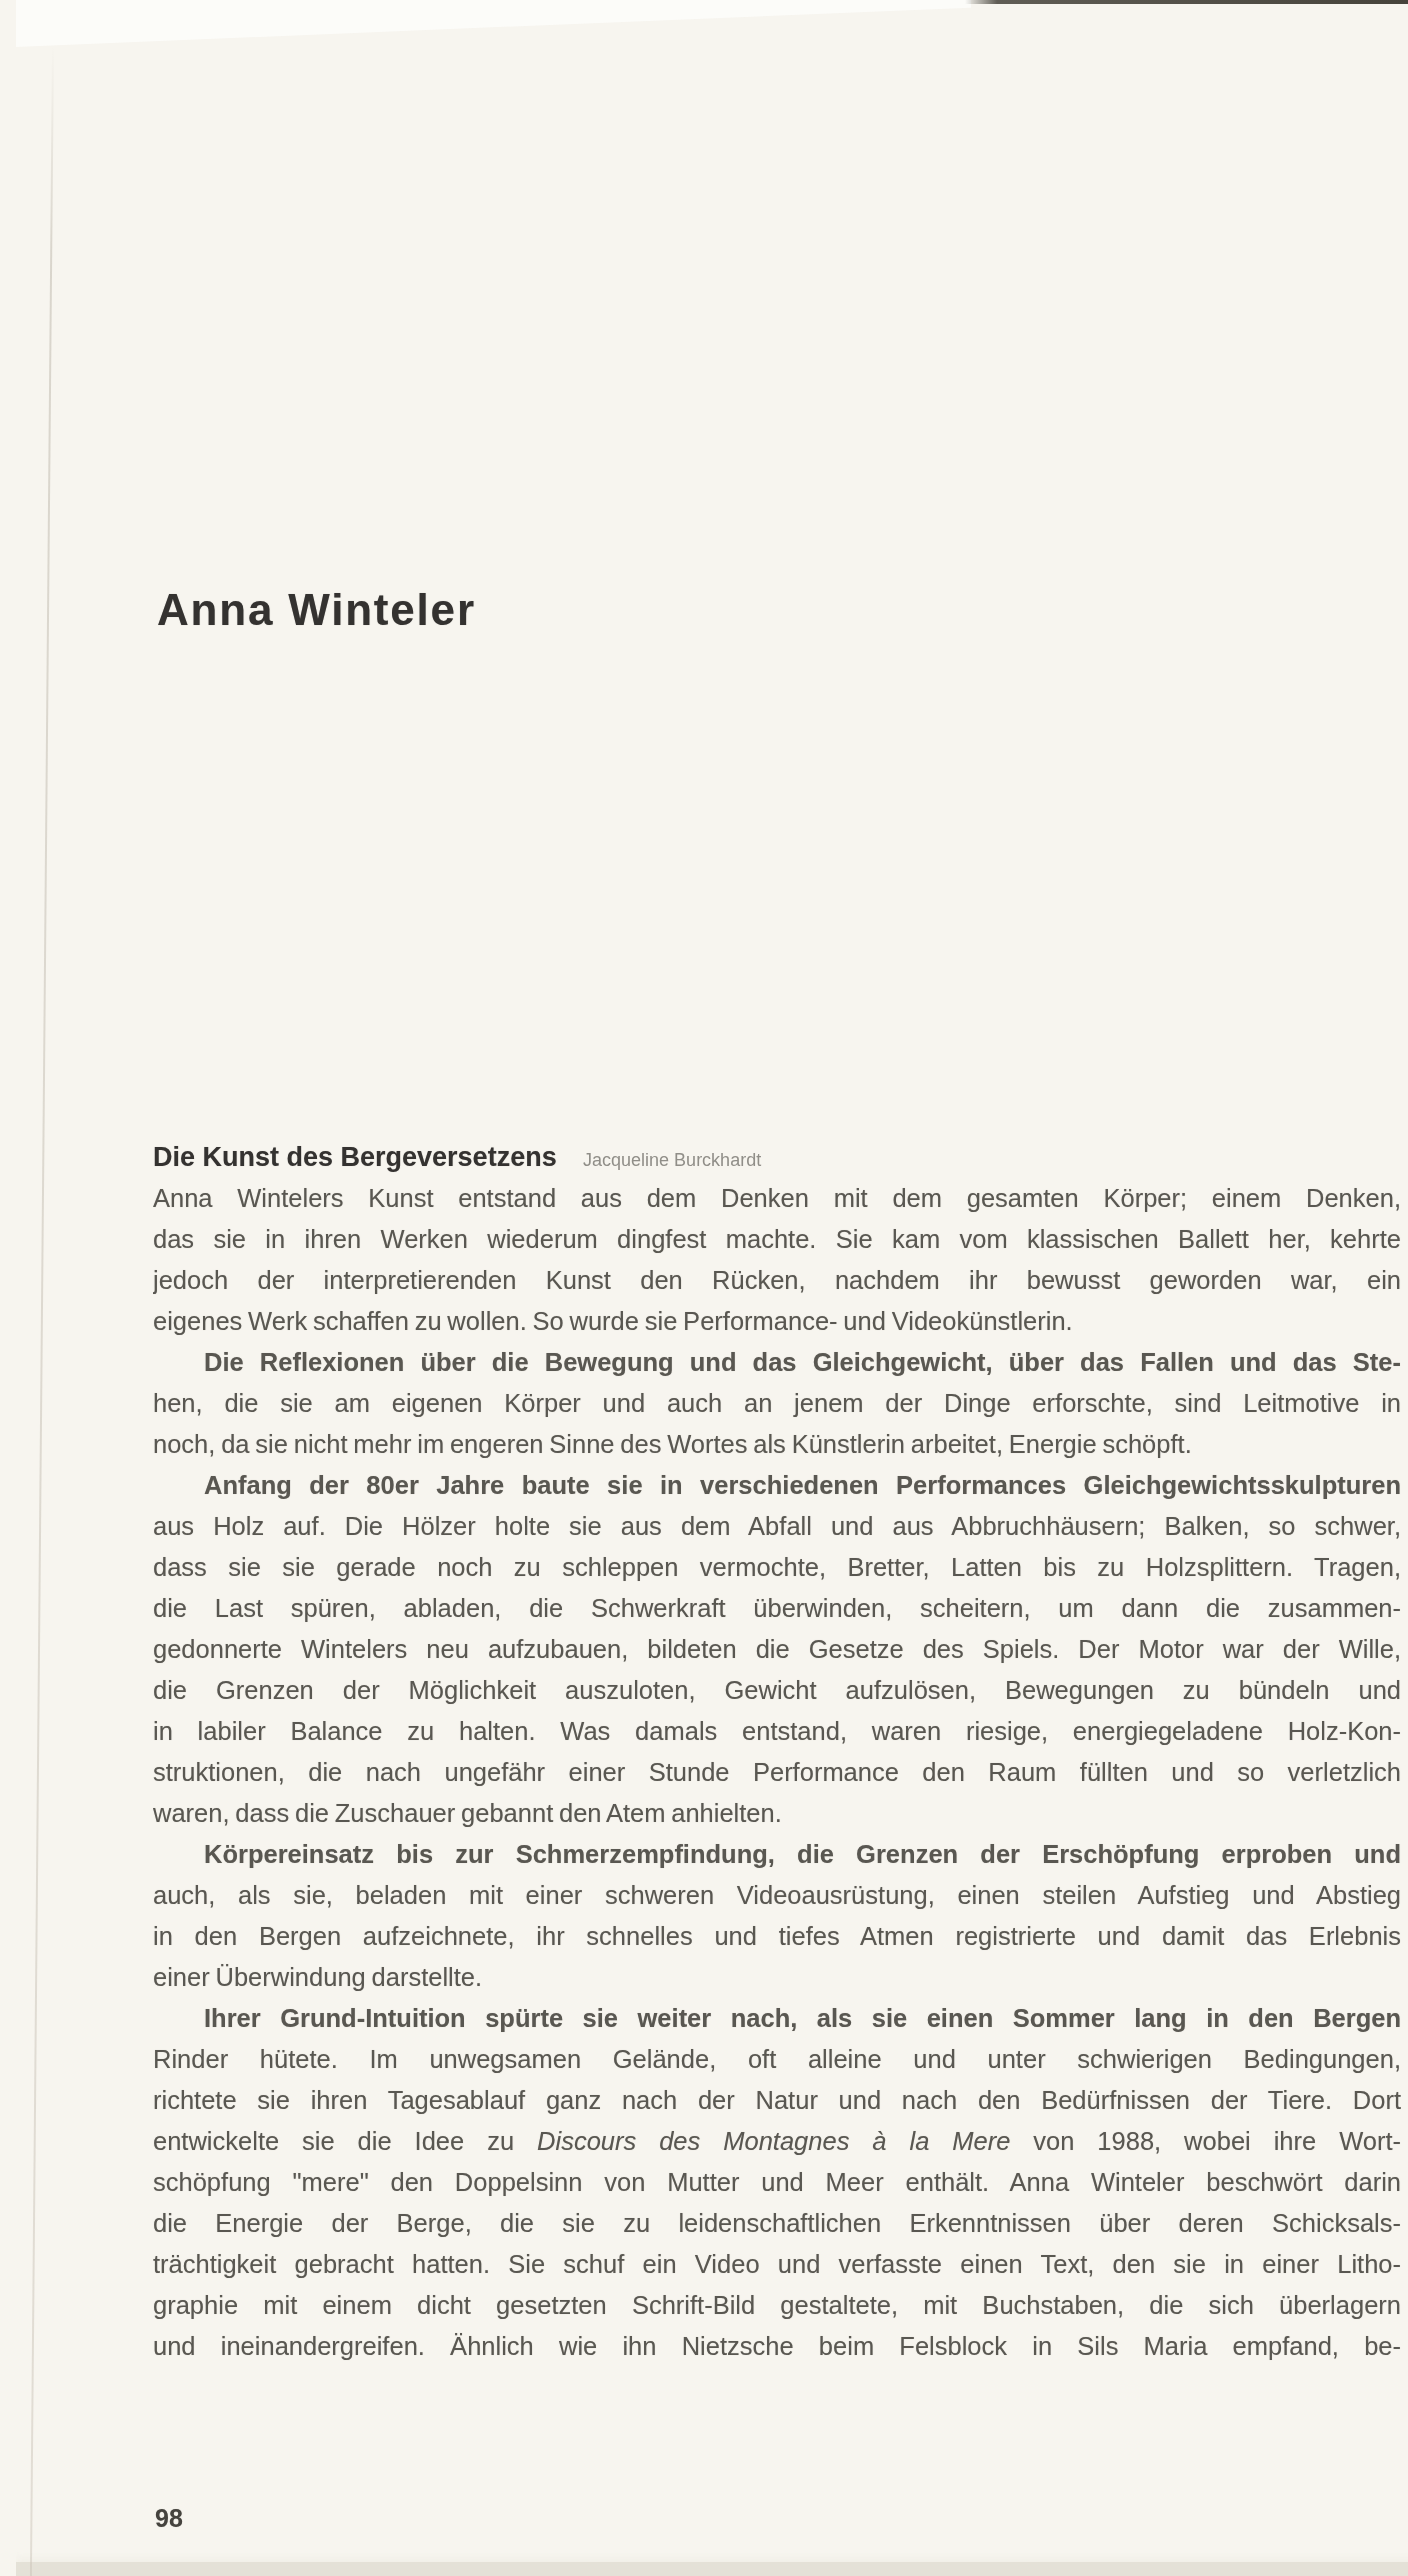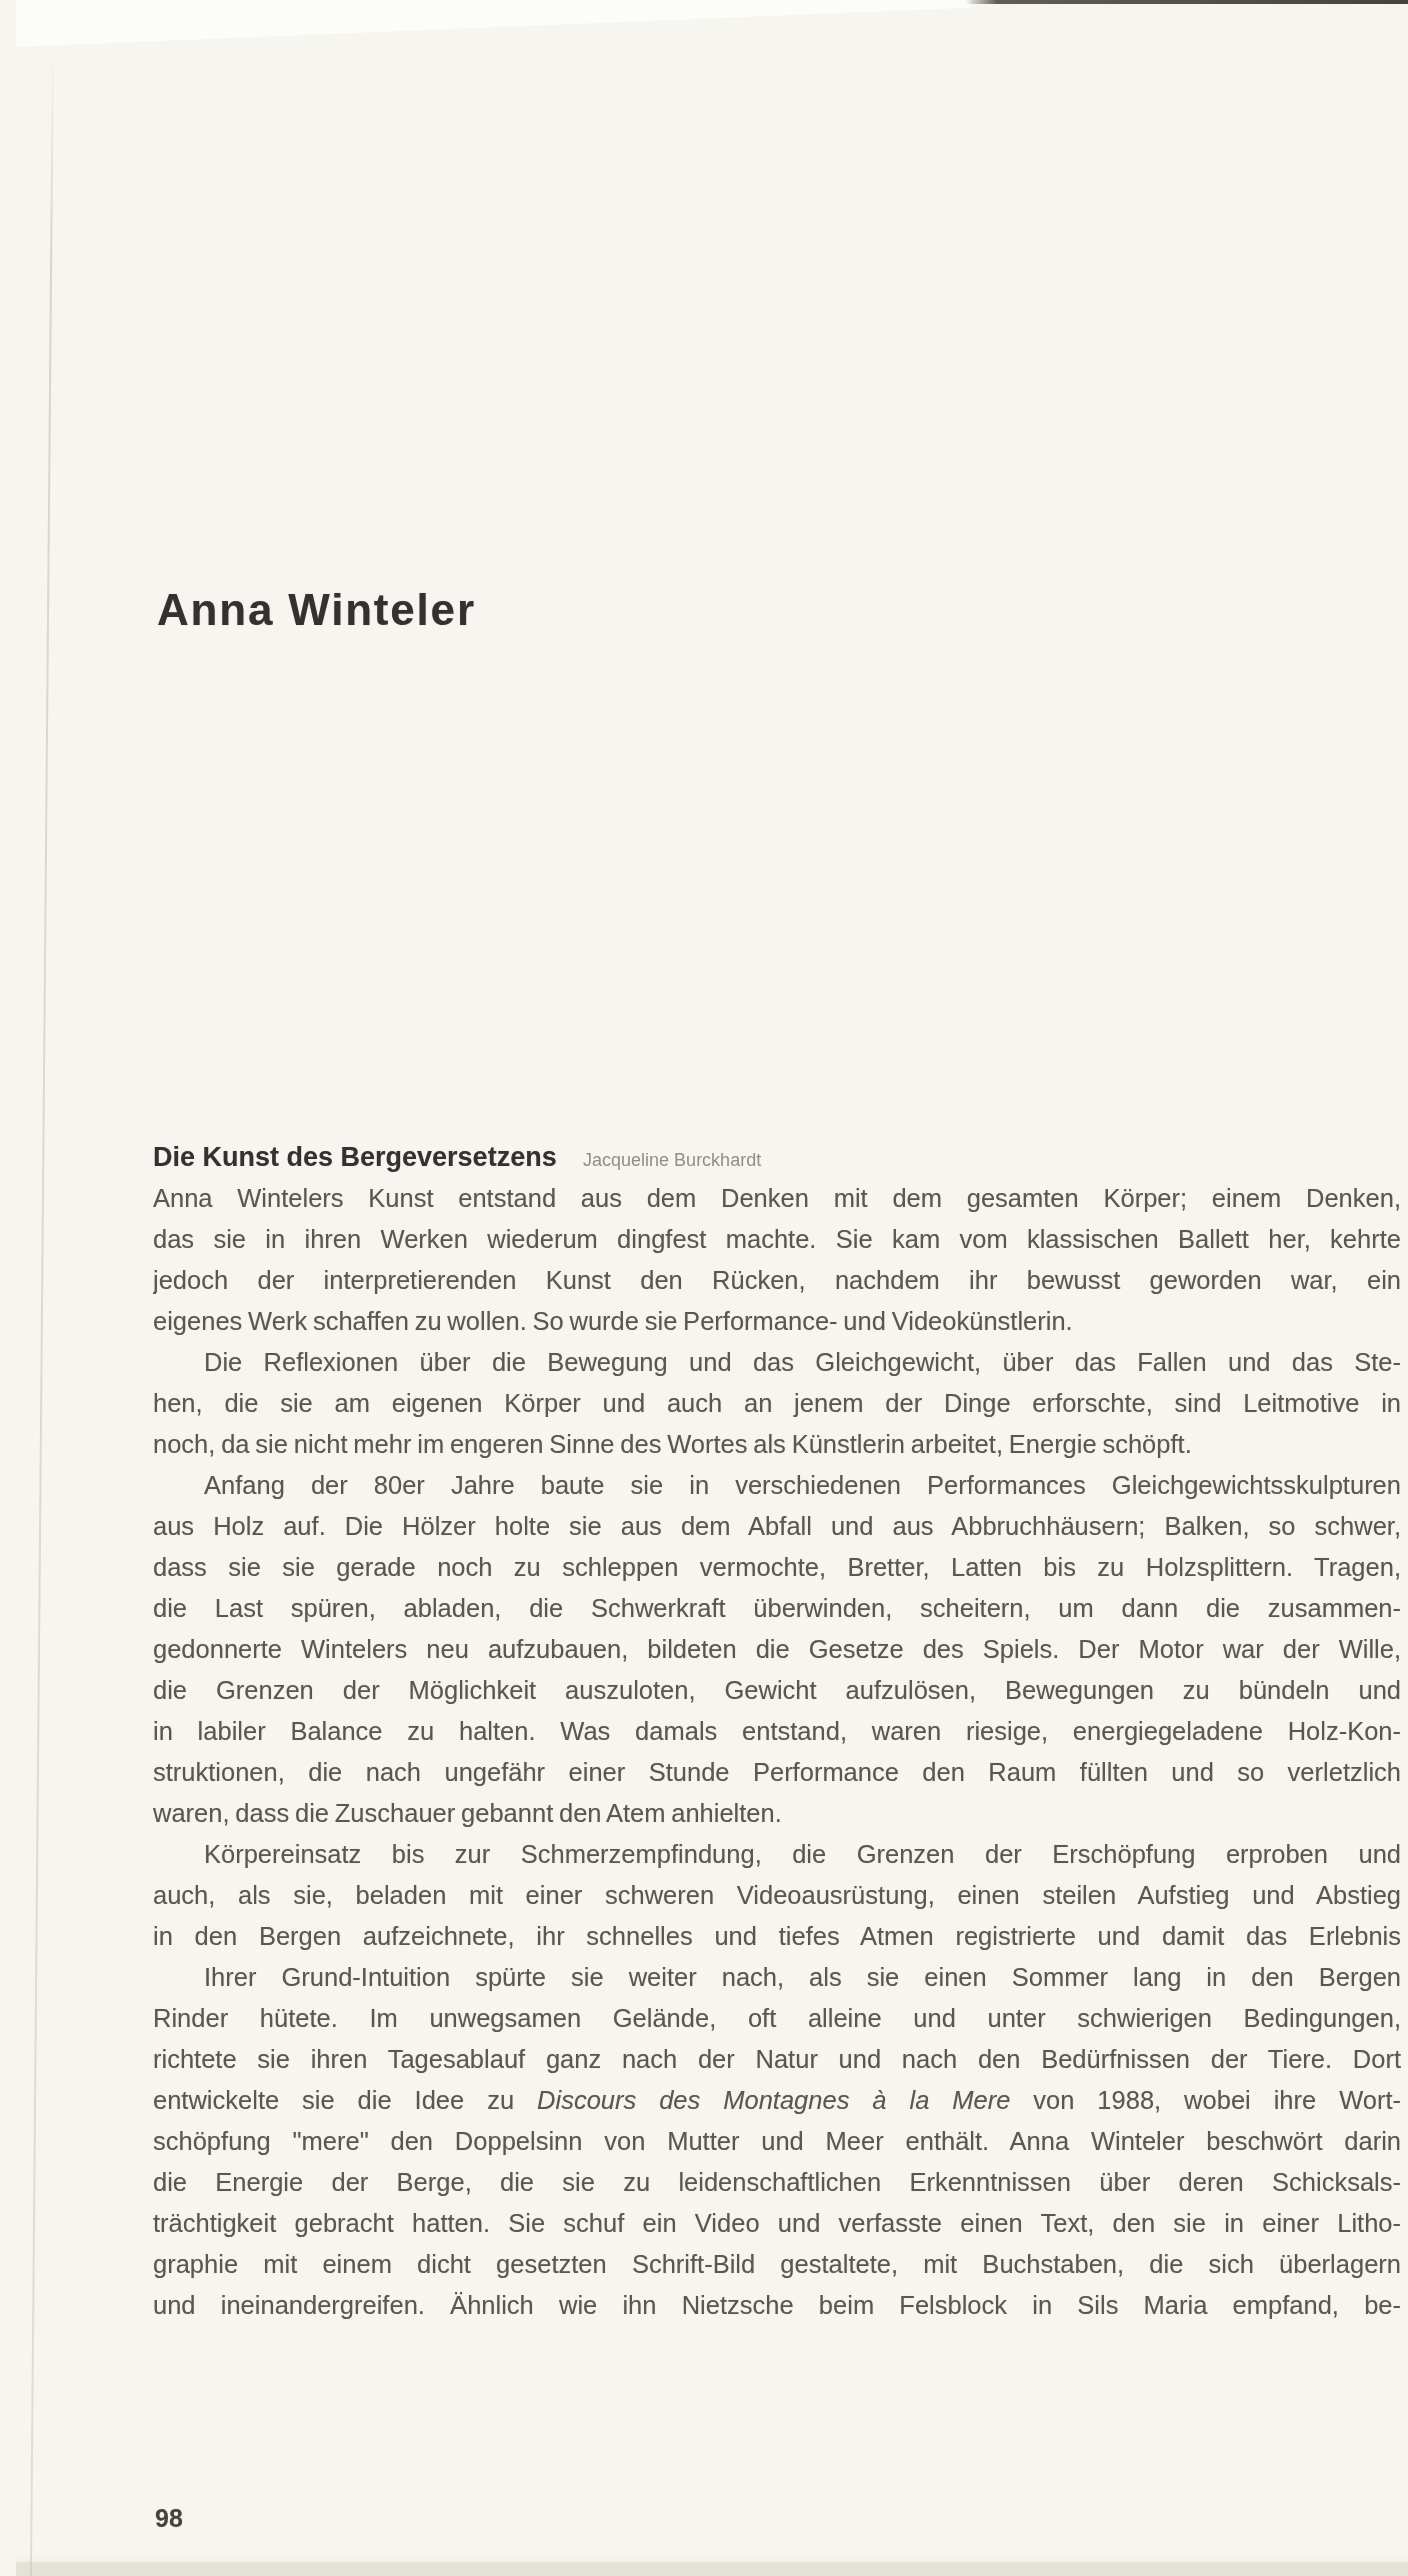--- a/index.html
+++ b/index.html
@@ -60,21 +60,21 @@
   }
   .para{margin:0;}
   .line{
     font-size:25.5px;line-height:41px;height:41px;overflow:hidden;
     color:var(--c-ink_body,#595751);
     text-align:justify;text-align-last:justify;-moz-text-align-last:justify;
     word-spacing:-1.3px;
     text-shadow:0 0 0.9px rgba(89,87,81,.3);
     white-space:normal;
   }
-  .line.firstline{text-indent:51px;}
+  .line.firstline{text-indent:51px;font-weight:bold;}
   .line.endline{text-align-last:left;-moz-text-align-last:left;}
   .it{font-style:italic;}
   .pagenum{
     position:absolute;left:139px;top:2504px;
     font-size:25px;font-weight:bold;line-height:28px;
     color:var(--c-ink_pagenum,#45433e);
     text-shadow:0 0 0.9px rgba(69,67,62,.3);
   }
 </style>
 </head>
@@ -112,20 +112,21 @@
           <div class="line">gedonnerte Wintelers neu aufzubauen, bildeten die Gesetze des Spiels. Der Motor war der Wille,</div>
           <div class="line">die Grenzen der Möglichkeit auszuloten, Gewicht aufzulösen, Bewegungen zu bündeln und</div>
           <div class="line">in labiler Balance zu halten. Was damals entstand, waren riesige, energiegeladene Holz-Kon-</div>
           <div class="line">struktionen, die nach ungefähr einer Stunde Performance den Raum füllten und so verletzlich</div>
           <div class="line endline">waren, dass die Zuschauer gebannt den Atem anhielten.</div>
         </div>
         <div class="para">
           <div class="line firstline">Körpereinsatz bis zur Schmerzempfindung, die Grenzen der Erschöpfung erproben und</div>
           <div class="line">auch, als sie, beladen mit einer schweren Videoausrüstung, einen steilen Aufstieg und Abstieg</div>
           <div class="line">in den Bergen aufzeichnete, ihr schnelles und tiefes Atmen registrierte und damit das Erlebnis</div>
+          <div class="line endline">einer Überwindung darstellte.</div>
         </div>
         <div class="para">
           <div class="line firstline">Ihrer Grund-Intuition spürte sie weiter nach, als sie einen Sommer lang in den Bergen</div>
           <div class="line">Rinder hütete. Im unwegsamen Gelände, oft alleine und unter schwierigen Bedingungen,</div>
           <div class="line">richtete sie ihren Tagesablauf ganz nach der Natur und nach den Bedürfnissen der Tiere. Dort</div>
           <div class="line"><span>entwickelte sie die Idee zu </span><span class="it">Discours des Montagnes à la Mere</span><span> von 1988, wobei ihre Wort-</span></div>
           <div class="line">schöpfung "mere" den Doppelsinn von Mutter und Meer enthält. Anna Winteler beschwört darin</div>
           <div class="line">die Energie der Berge, die sie zu leidenschaftlichen Erkenntnissen über deren Schicksals-</div>
           <div class="line">trächtigkeit gebracht hatten. Sie schuf ein Video und verfasste einen Text, den sie in einer Litho-</div>
           <div class="line">graphie mit einem dicht gesetzten Schrift-Bild gestaltete, mit Buchstaben, die sich überlagern</div>

